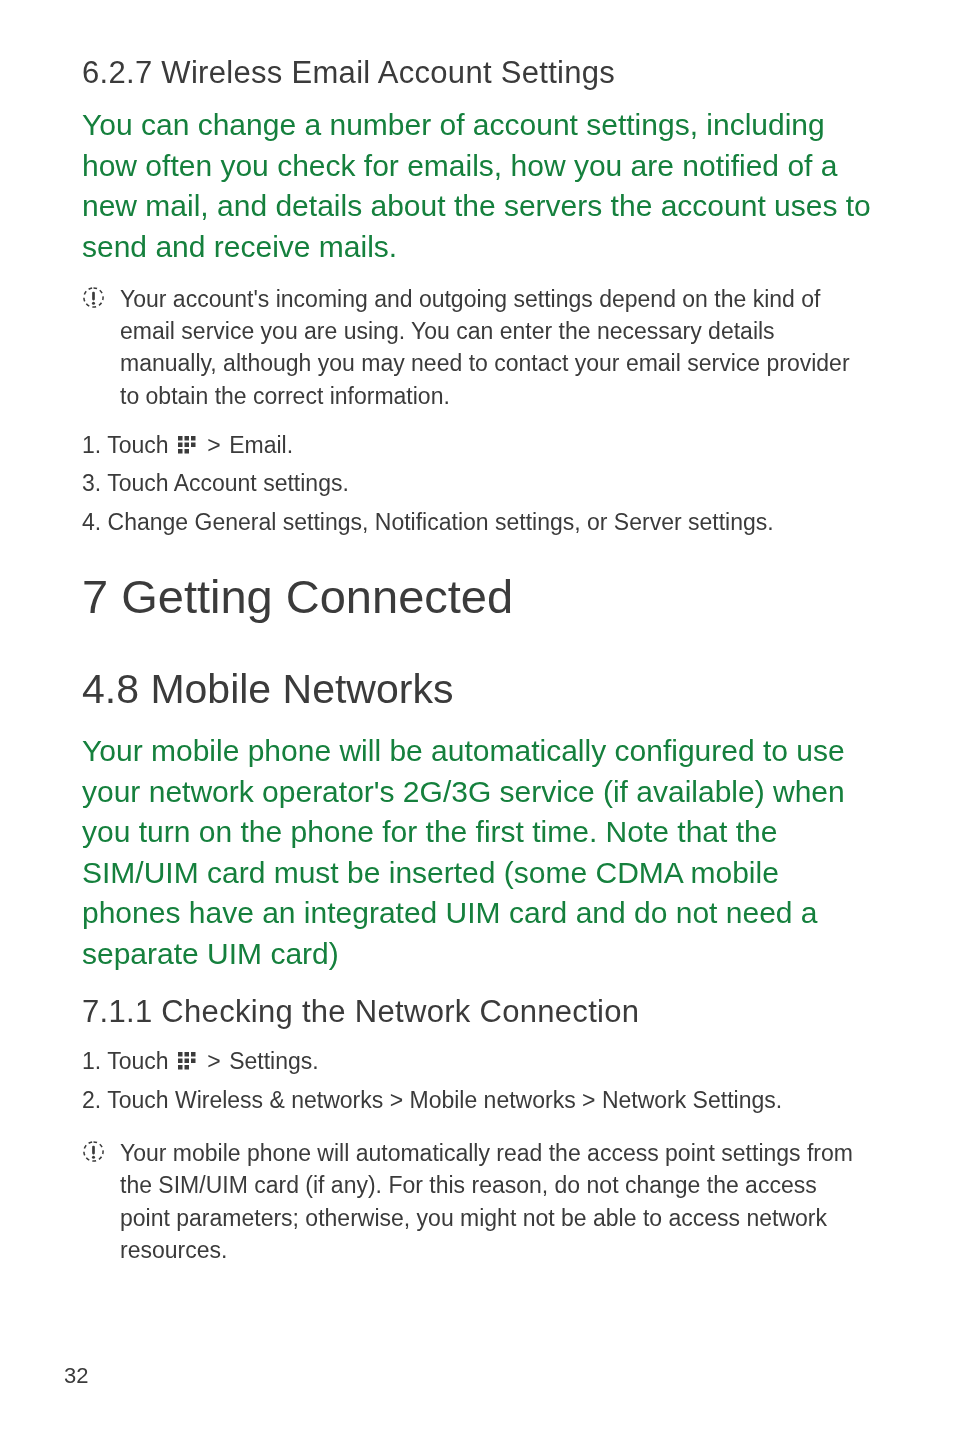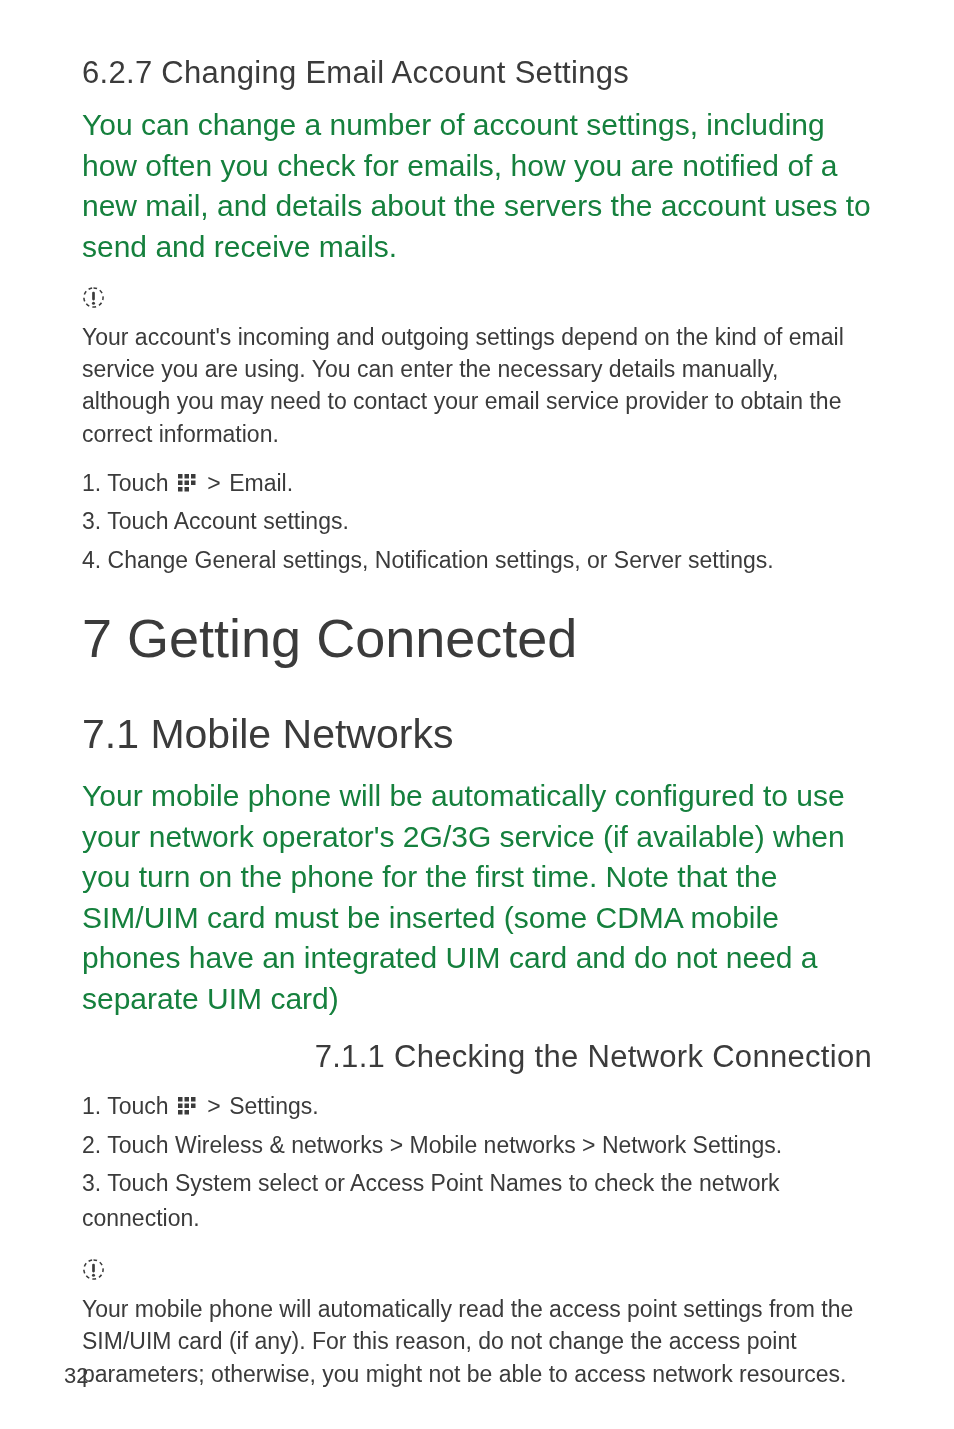--- a/index.html
+++ b/index.html
@@ -28,21 +28,20 @@
       font-size: 30px;
       line-height: 1.35;
       font-stretch: condensed;
       margin-bottom: 16px;
       color: #15803d;
     }
     .note-block {
       display: flex;
       margin-bottom: 16px;
       margin-top: 6px;
-      flex-direction: column;
     }
     .note-icon-wrap {
       flex: 0 0 38px;
       padding-top: 3px;
     }
     .note-icon {
       width: 23px;
       height: 23px;
     }
     .note-text {
@@ -67,21 +66,21 @@
     }
     .apps-icon {
       display: inline-block;
       width: 18px;
       height: 18px;
       position: relative;
       top: 1px;
       margin: 0 3px;
     }
     .h1 {
-      font-size: 54px;
+      font-size: 47px;
       font-weight: normal;
       font-stretch: condensed;
       margin-top: 30px;
       margin-bottom: 42px;
       color: #3b3b3b;
     }
     .h2 {
       font-size: 41px;
       font-weight: normal;
       font-stretch: condensed;
@@ -96,21 +95,21 @@
       font-stretch: condensed;
       color: #3b3b3b;
     }
     .gt {
       margin: 0 2px;
     }
   </style>
 </head>
 <body>
 
-<h3 class="h3">6.2.7  Changing Email Account Settings</h3>
+<h3 class="h3">6.2.7  Wireless Email Account Settings</h3>
 
 <p class="body-para">You can change a number of account settings, including how often you check for emails, how you are notified of a new mail, and details about the servers the account uses to send and receive mails.</p>
 
 <div class="note-block">
   <div class="note-icon-wrap">
     <svg class="note-icon" viewBox="0 0 24 24">
       <path d="M12 2 A10 10 0 1 1 11.99 2" fill="none" stroke="#3b3b3b" stroke-width="1.6" stroke-dasharray="3.8 3.3"></path>
       <rect x="10.6" y="6" width="2.8" height="9" rx="1.2" fill="#3b3b3b"></rect>
       <circle cx="12" cy="18" r="1.6" fill="#3b3b3b"></circle>
     </svg>
@@ -136,47 +135,44 @@
   <div class="step">
     <span>3. Touch </span><span class="bold">Account settings</span><span>.</span>
   </div>
   <div class="step">
     <span>4. Change </span><span class="bold">General settings</span><span>, </span><span class="bold">Notification settings</span><span>, or </span><span class="bold">Server settings</span><span>.</span>
   </div>
 </div>
 
 <h1 class="h1">7  Getting Connected</h1>
 
-<h2 class="h2">7.1  Mobile Networks</h2>
+<h2 class="h2">4.8  Mobile Networks</h2>
 
 <p class="body-para">Your mobile phone will be automatically configured to use your network operator's 2G/3G service (if available) when you turn on the phone for the first time. Note that the SIM/UIM card must be inserted (some CDMA mobile phones have an integrated UIM card and do not need a separate UIM card)</p>
 
-<h3 class="h3" style="margin-top:20px;text-align:right;">7.1.1  Checking the Network Connection</h3>
+<h3 class="h3" style="margin-top:20px;">7.1.1  Checking the Network Connection</h3>
 
 <div class="step-list">
   <div class="step">
     <span>1. Touch </span>
     <svg class="apps-icon" viewBox="0 0 18 18">
       <rect x="0" y="0" width="4.5" height="4.5" fill="#3b3b3b"></rect>
       <rect x="6.5" y="0" width="4.5" height="4.5" fill="#3b3b3b"></rect>
       <rect x="13" y="0" width="4.5" height="4.5" fill="#3b3b3b"></rect>
       <rect x="0" y="6.5" width="4.5" height="4.5" fill="#3b3b3b"></rect>
       <rect x="6.5" y="6.5" width="4.5" height="4.5" fill="#3b3b3b"></rect>
       <rect x="13" y="6.5" width="4.5" height="4.5" fill="#3b3b3b"></rect>
       <rect x="0" y="13" width="4.5" height="4.5" fill="#3b3b3b"></rect>
       <rect x="6.5" y="13" width="4.5" height="4.5" fill="#3b3b3b"></rect>
     </svg>
     <span class="gt"> &gt; </span><span class="bold">Settings</span><span>.</span>
   </div>
   <div class="step">
     <span>2. Touch </span><span class="bold">Wireless &amp; networks</span><span> &gt; </span><span class="bold">Mobile networks</span><span> &gt; </span><span class="bold">Network Settings</span><span>.</span>
   </div>
-  <div class="step">
-    <span>3. Touch </span><span class="bold">System select</span><span> or </span><span class="bold">Access Point Names</span><span> to check the network connection.</span>
-  </div>
 </div>
 
 <div class="note-block">
   <div class="note-icon-wrap">
     <svg class="note-icon" viewBox="0 0 24 24">
       <path d="M12 2 A10 10 0 1 1 11.99 2" fill="none" stroke="#3b3b3b" stroke-width="1.6" stroke-dasharray="3.8 3.3"></path>
       <rect x="10.6" y="6" width="2.8" height="9" rx="1.2" fill="#3b3b3b"></rect>
       <circle cx="12" cy="18" r="1.6" fill="#3b3b3b"></circle>
     </svg>
   </div>

